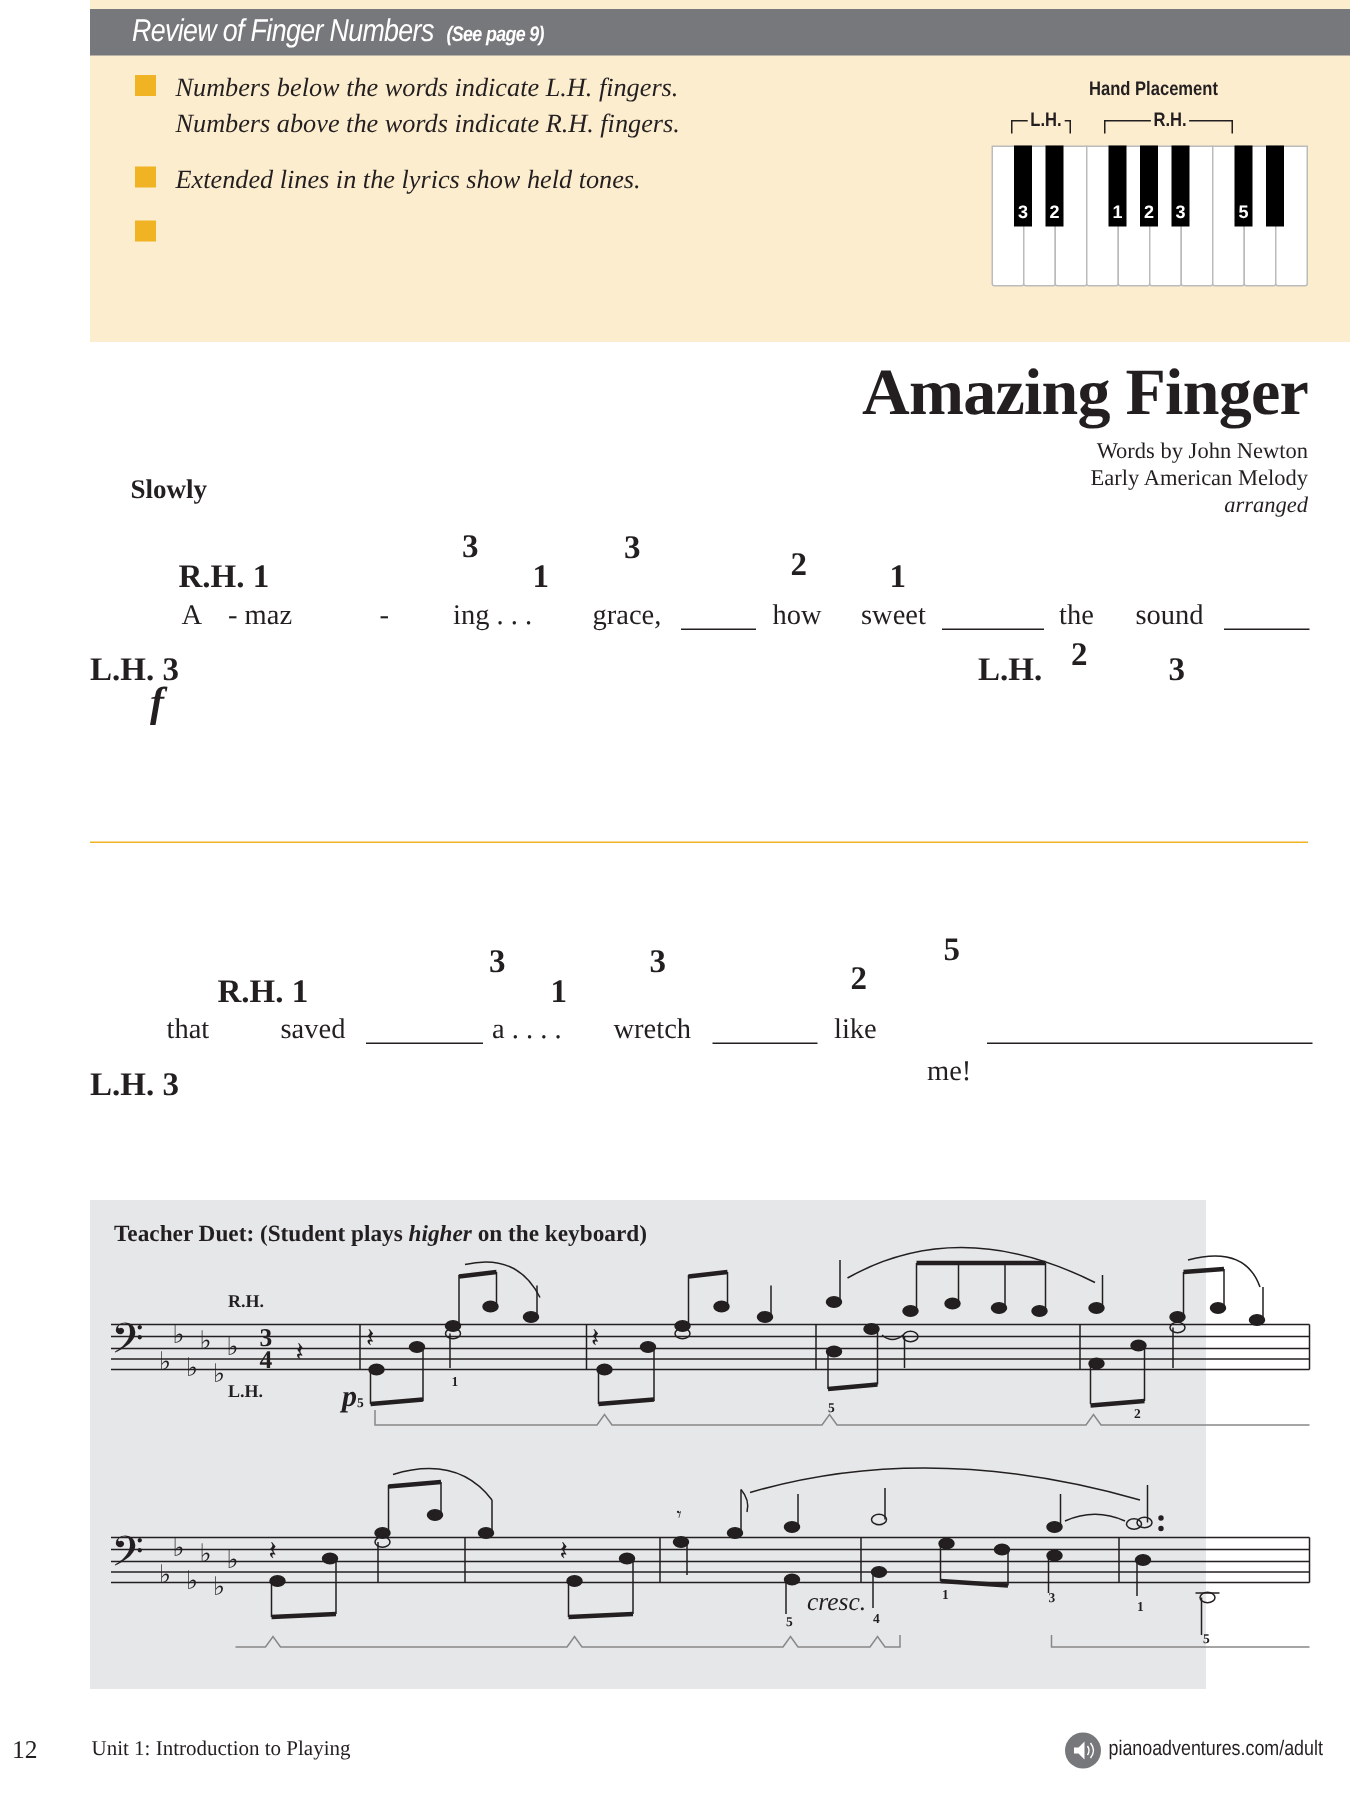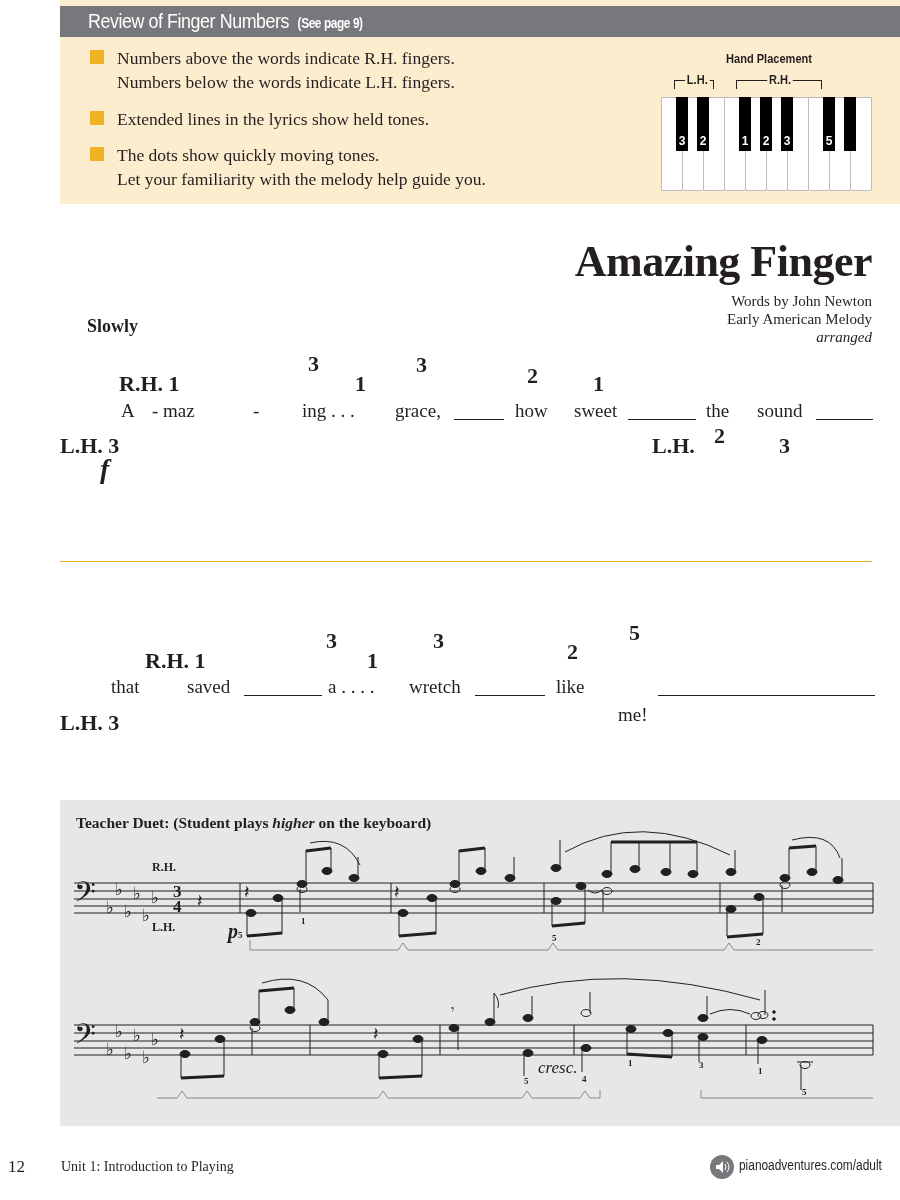--- a/index.html
+++ b/index.html
@@ -1,21 +1,21 @@
 <!DOCTYPE html>
 <html><head>
 <meta charset="utf-8">
 <style>
   html, body { margin:0; padding:0; }
   body { width:900px; height:1200px; background:#ffffff; position:relative; overflow:hidden;
          font-family:"Liberation Serif", "DejaVu Serif", serif; color:#231f20; }
   .abs { position:absolute; }
 
   
-  .review { left:60px; top:0; width:840px; height:204px; background:#fdedcf; }
+  .review { left:60px; top:0; width:840px; height:228px; background:#fdedcf;font-style:italic; }
   .review-bar { left:0; top:6px; width:840px; height:31px; background:#77787b; }
   .review-title { left:28px; top:3px; font-family:"Liberation Sans Narrow","Liberation Sans", sans-serif; color:#fff;
                   font-size:21px; letter-spacing:-0.5px; transform:scaleX(0.85); transform-origin:left; white-space:nowrap; }
   .review-title .sub { font-size:14px; font-weight:bold; margin-left:10px; }
   .bullet-sq { width:14px; height:14px; background:#f0b323; }
   .review-text { font-size:17.5px; line-height:24px; white-space:nowrap; }
 
   
   .kb-label { font-family:"Liberation Sans", sans-serif; font-size:13px; font-weight:bold; transform:scaleX(0.85); transform-origin:center; white-space:nowrap; }
   .kb { left:661px; top:97px; width:211px; height:94px; }
@@ -31,50 +31,46 @@
 
   .bold { font-weight:bold; }
   .fing { font-weight:bold; font-size:22px; }
   .hand { font-weight:bold; font-size:22px; white-space:nowrap; }
   .lyric { font-size:19px; white-space:nowrap; }
   .hold { display:inline-block; border-bottom:1.5px solid #231f20; height:1px; vertical-align:baseline; margin-left:2px; }
 
   .gold-line { left:60px; top:561px; width:812px; height:1px; background:#f0b323; }
 
   
-  .duet { left:60px; top:800px; width:840px; height:326px; background:#e6e7e8; }
+  .duet { left:60px; top:800px; width:744px; height:326px; background:#e6e7e8; }
   .duet-title { left:16px; top:14px; font-size:15.5px; font-weight:bold; white-space:nowrap; }
   .footer { font-size:14px; white-space:nowrap;font-family:Liberation Serif, serif; }
 </style>
 </head>
 <body>
 
 <div class="abs review">
   <div class="abs review-bar">
     <div class="abs review-title">
       <span>Review of Finger Numbers</span><span class="sub">(See page 9)</span>
     </div>
   </div>
 
   <div class="abs bullet-sq" style="left:30px;top:50px;"></div>
   <div class="abs review-text" style="left:57px;top:46px;">
+    <div>Numbers below the words indicate L.H. fingers.</div>
     <div>Numbers above the words indicate R.H. fingers.</div>
-    <div>Numbers below the words indicate L.H. fingers.</div>
   </div>
 
   <div class="abs bullet-sq" style="left:30px;top:111px;"></div>
   <div class="abs review-text" style="left:57px;top:107px;">
     <div>Extended lines in the lyrics show held tones.</div>
   </div>
 
   <div class="abs bullet-sq" style="left:30px;top:147px;"></div>
-  <div class="abs review-text" style="left:57px;top:143px;">
-    <div>The dots show quickly moving tones.</div>
-    <div>Let your familiarity with the melody help guide you.</div>
-  </div>
 </div>
 
 <div class="abs kb-label" style="left:715px;top:51px;width:108px;text-align:center;">Hand Placement</div>
 <div class="abs bracket" style="left:674px;top:80px;width:38px;"></div>
 <div class="abs kb-label" style="left:683px;top:72px;background:#fdedcf;padding:0 2px;">L.H.</div>
 <div class="abs bracket" style="left:736px;top:80px;width:84px;"></div>
 <div class="abs kb-label" style="left:765px;top:72px;background:#fdedcf;padding:0 2px;">R.H.</div>
 
 <div class="abs kb">
   <div class="wkey" style="left:0px;"></div>

